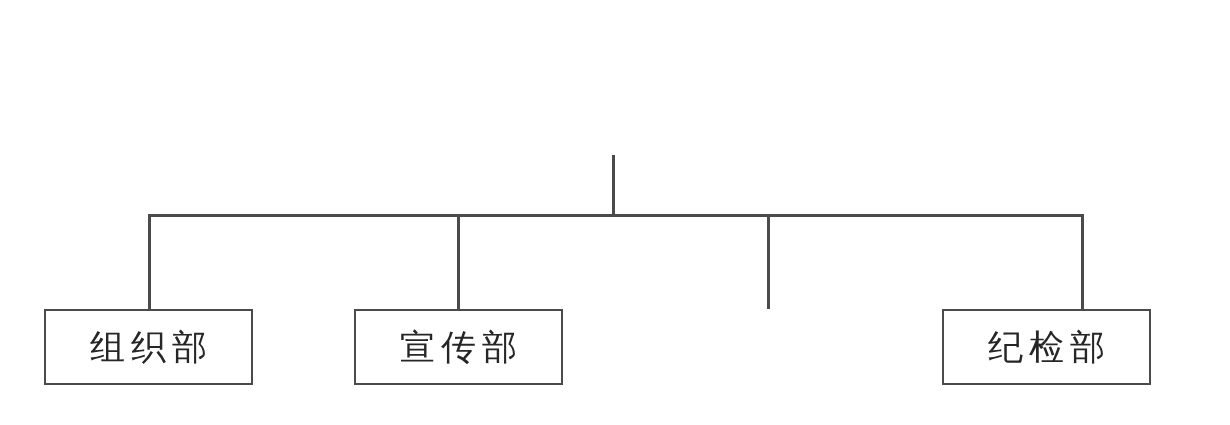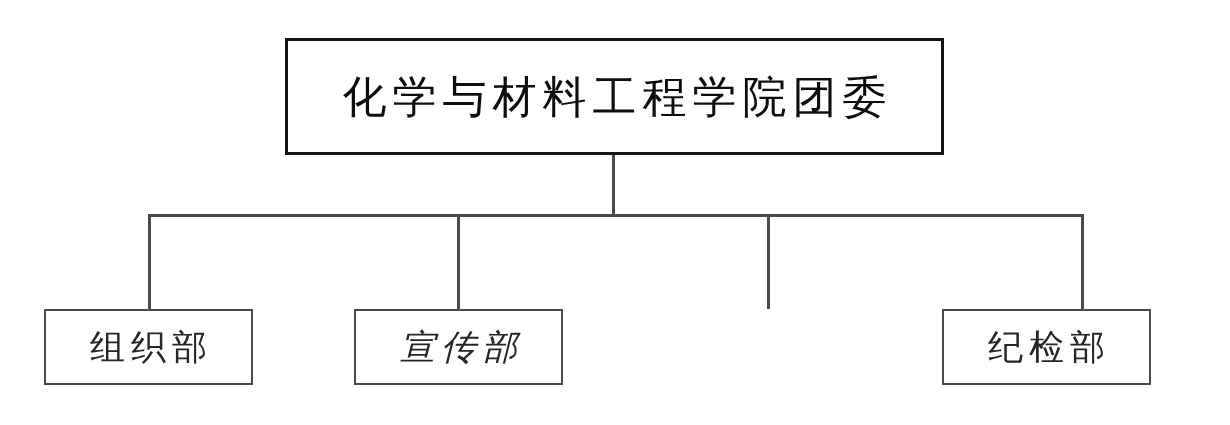--- a/index.html
+++ b/index.html
@@ -53,21 +53,21 @@
     height: 76px;
     border: 2px solid #4b4b4b;
     font-size: 35px;
     line-height: 1;
     letter-spacing: 6px;
     text-indent: 6px;
     color: #262626;
   }
 
   .child-1 { left: 44px;  }
-  .child-2 { left: 354px; font-style: italic; }
+  .child-2 { left: 354px; }
   .child-3 { left: 664px; }
   .child-4 { left: 942px; }
 
   
   .connector {
     position: absolute;
     background: #4b4b4b;
   }
 
   
@@ -96,23 +96,20 @@
   .drop-1 { left: 148px;  }
   .drop-2 { left: 457px;  }
   .drop-3 { left: 767px;  }
   .drop-4 { left: 1081px; }
 </style>
 </head>
 <body>
 
 <div id="org-chart">
 
-  <div class="node node-root">
-    <span>化学与材料工程学院团委</span>
-  </div>
 
   <div class="connector stem-root"></div>
 
   <div class="connector bus"></div>
 
   <div class="connector drop drop-1"></div>
   <div class="connector drop drop-2"></div>
   <div class="connector drop drop-3"></div>
   <div class="connector drop drop-4"></div>
 

